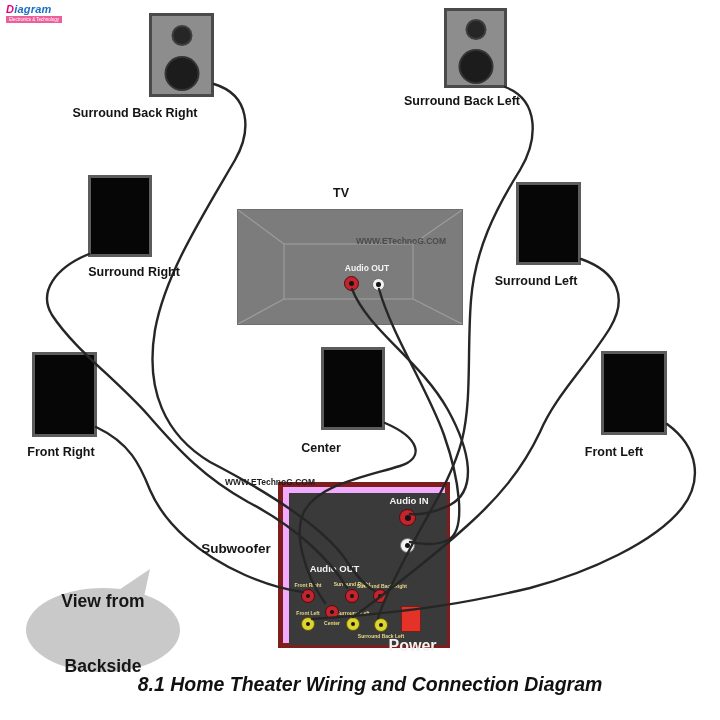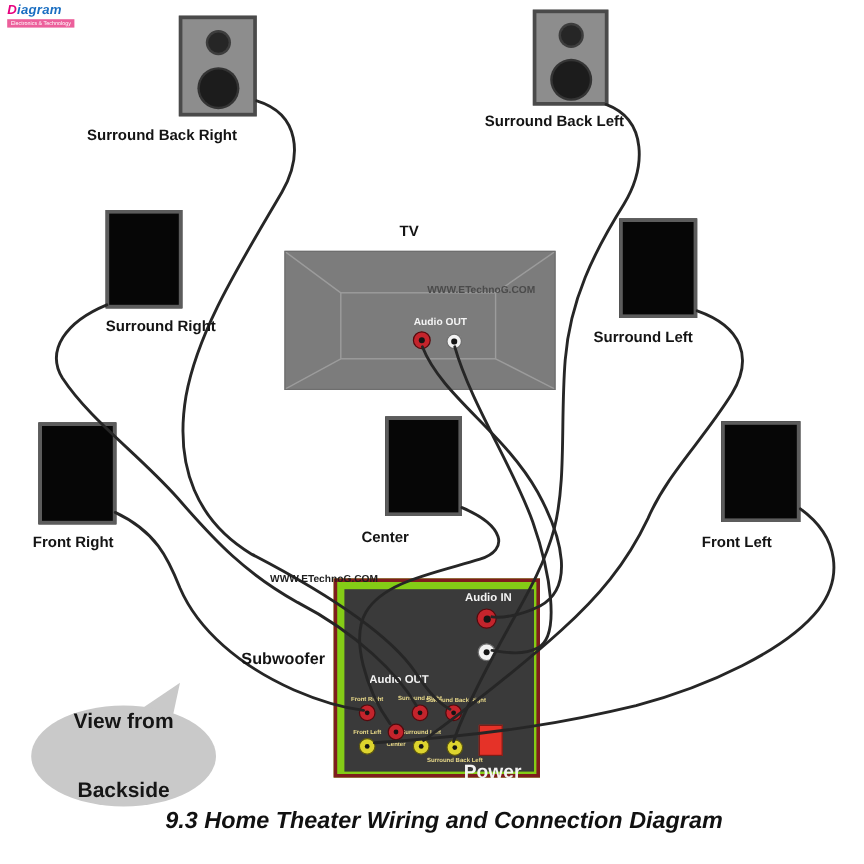--- a/index.html
+++ b/index.html
@@ -30,33 +30,33 @@
   .tv-audio-out{position:absolute;left:89px;top:53px;width:80px;text-align:center;
                 font-size:8.5px;font-weight:700;color:#f4f4f4;z-index:4;}
   
   .rca{position:absolute;border-radius:50%;box-sizing:border-box;display:flex;
        align-items:center;justify-content:center;z-index:6;}
   .rca .hole{width:40%;height:40%;border-radius:50%;background:#141414;}
   .rca-red{background:#c4242c;border:1.5px solid #54090d;}
   .rca-white{background:#f2f2f2;border:1.5px solid #6f6f6f;}
   .rca-yellow{background:#ddd42e;border:1.5px solid #5c560e;}
   
-  .rcv-frame{position:absolute;left:278px;top:482px;width:172px;height:166px;background:#84cc16;
-             border:3px solid #7f1d1d;box-sizing:border-box;z-index:4;}
+  .rcv-frame{position:absolute;left:278px;top:482px;width:172px;height:166px;background:#f0abfc;
+             border:5px solid #7f1d1d;box-sizing:border-box;z-index:4;}
   .rcv-panel{position:absolute;left:6px;top:6px;width:158px;height:152px;background:#3a3a3a;}
   .rcv-wm{position:absolute;left:225px;top:477px;font-size:8.5px;font-weight:700;color:#1e1e1e;z-index:6;white-space:nowrap;}
   .rcv-big{position:absolute;font-size:9.5px;font-weight:700;color:#f3f3f3;text-align:center;z-index:5;}
   .rcv-tiny{position:absolute;font-size:5px;font-weight:700;color:#e8d98a;text-align:center;
             white-space:nowrap;z-index:5;transform:translateX(-50%);}
   .power-btn{position:absolute;left:112px;top:113px;width:20px;height:26px;background:#e53228;
              border:1px solid #7a1d18;box-sizing:border-box;z-index:5;}
   
   .bubble{position:absolute;left:26px;top:588px;width:154px;height:84px;background:#c9c9c9;
           border-radius:50%;display:flex;flex-direction:column;align-items:center;
-          justify-content:space-between;z-index:7;}
+          justify-content:flex-start;z-index:7;gap:38px;}
   .bubble div{font-weight:700;font-size:17.5px;color:#161616;line-height:1.55;}
   
   .wires{position:absolute;left:0;top:0;z-index:5;}
   .wire{fill:none;stroke:#262626;stroke-width:2.4;stroke-linecap:round;}
 </style>
 </head>
 <body>
 
 <div class="canvas">
 
@@ -178,15 +178,15 @@
       <div class="power-btn"></div>
       <div class="rcv-big" style="left:96px;top:144px;width:55px;font-size:16px;">Power</div>
     </div>
   </div>
 
   <div class="bubble">
     <div>View from</div>
     <div>Backside</div>
   </div>
 
-  <div class="title">9.3 Home Theater Wiring and Connection Diagram</div>
+  <div class="title">8.1 Home Theater Wiring and Connection Diagram</div>
 
 </div>
 
 </body></html>

